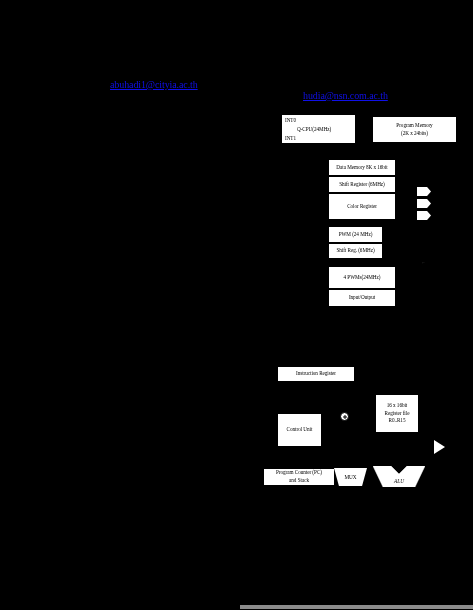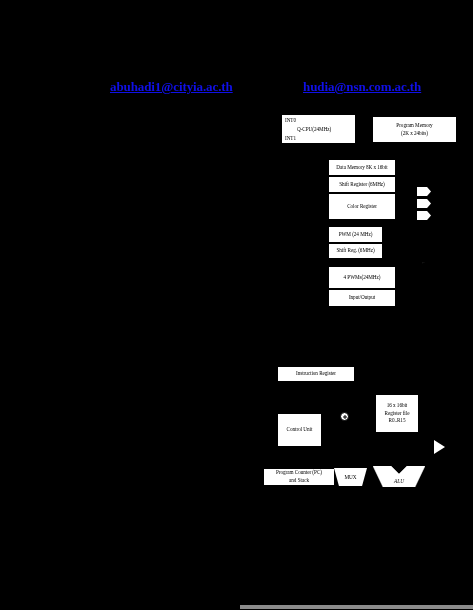--- a/index.html
+++ b/index.html
@@ -21,29 +21,29 @@
     left: 0; top: 0;
     width: 473px;
     height: 610px;
     background: #000000;
   }
 
   
   .link {
     position: absolute;
     color: #1010e8;
-    font-weight: bold;
-    font-size: 13px;
+    font-weight: normal;
+    font-size: 10px;
     letter-spacing: -0.1px;
     text-decoration: underline;
     white-space: nowrap;
     font-family: "Liberation Serif", "DejaVu Serif", serif;
   }
   #link-left  { left: 110px; top: 79px; }
-  #link-right { left: 303px; top: 79px; }
+  #link-right { left: 303px; top: 90px; }
 
   
   .box {
     position: absolute;
     background: #ffffff;
     border: 1px solid #000000;
     box-sizing: border-box;
     display: flex;
     align-items: center;
     justify-content: center;

